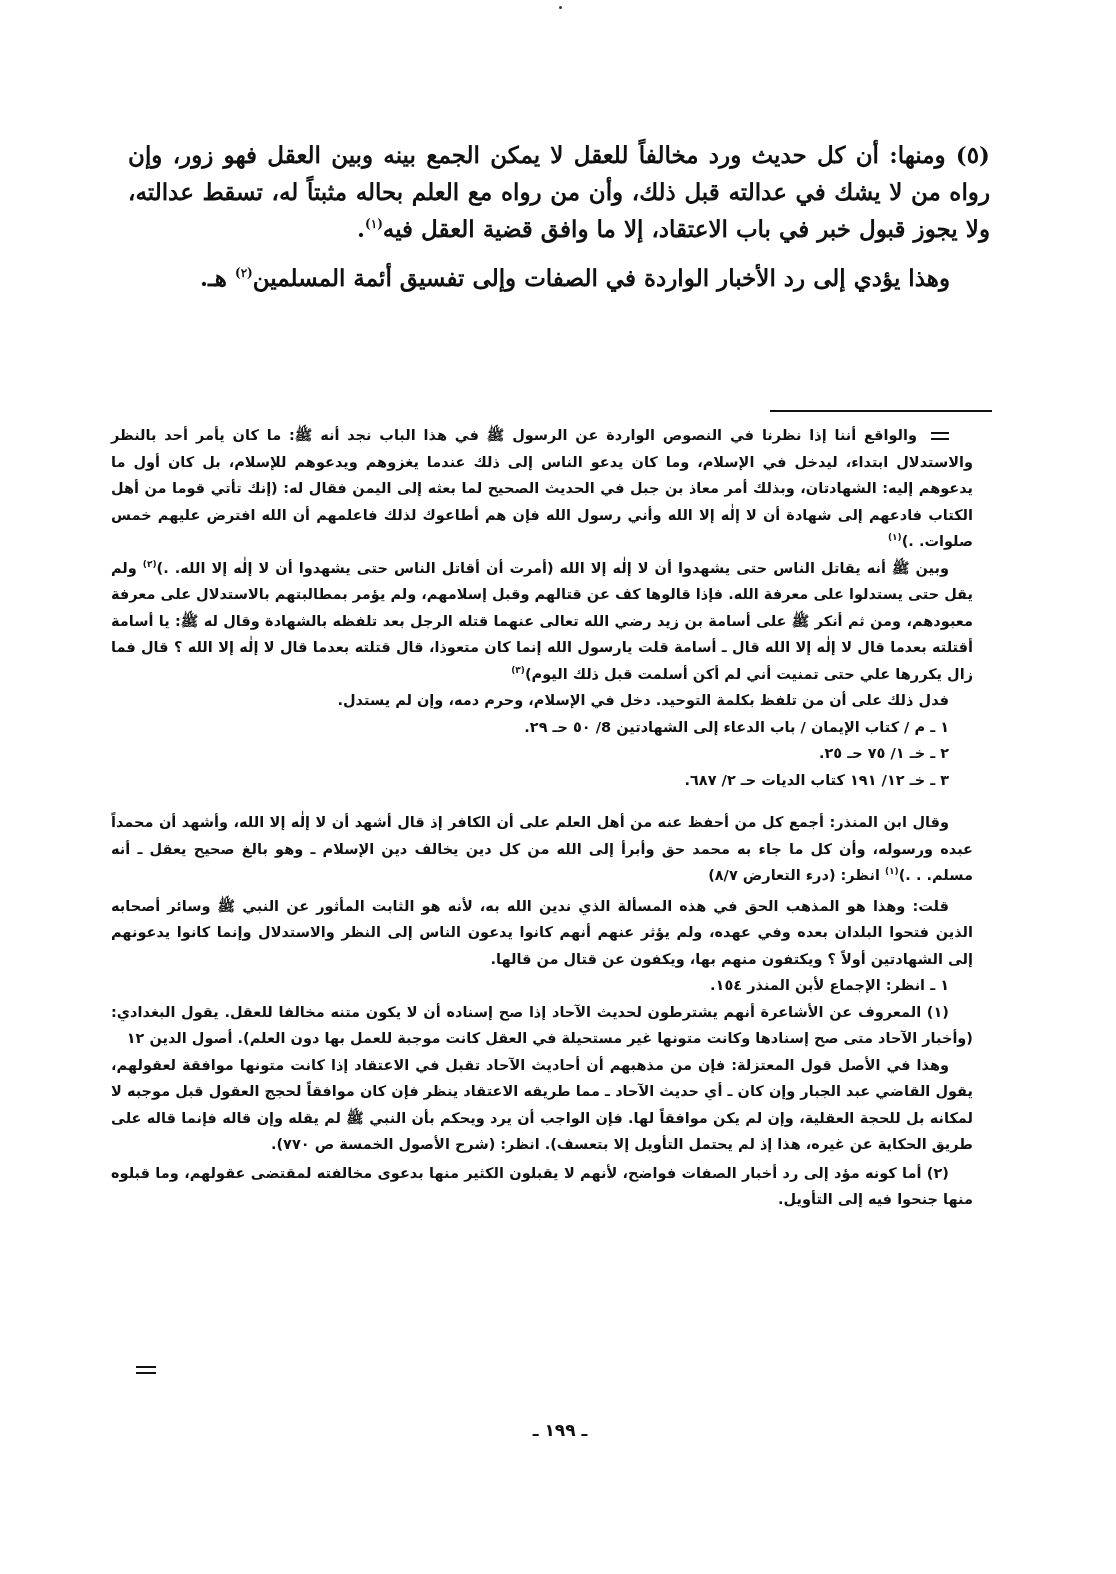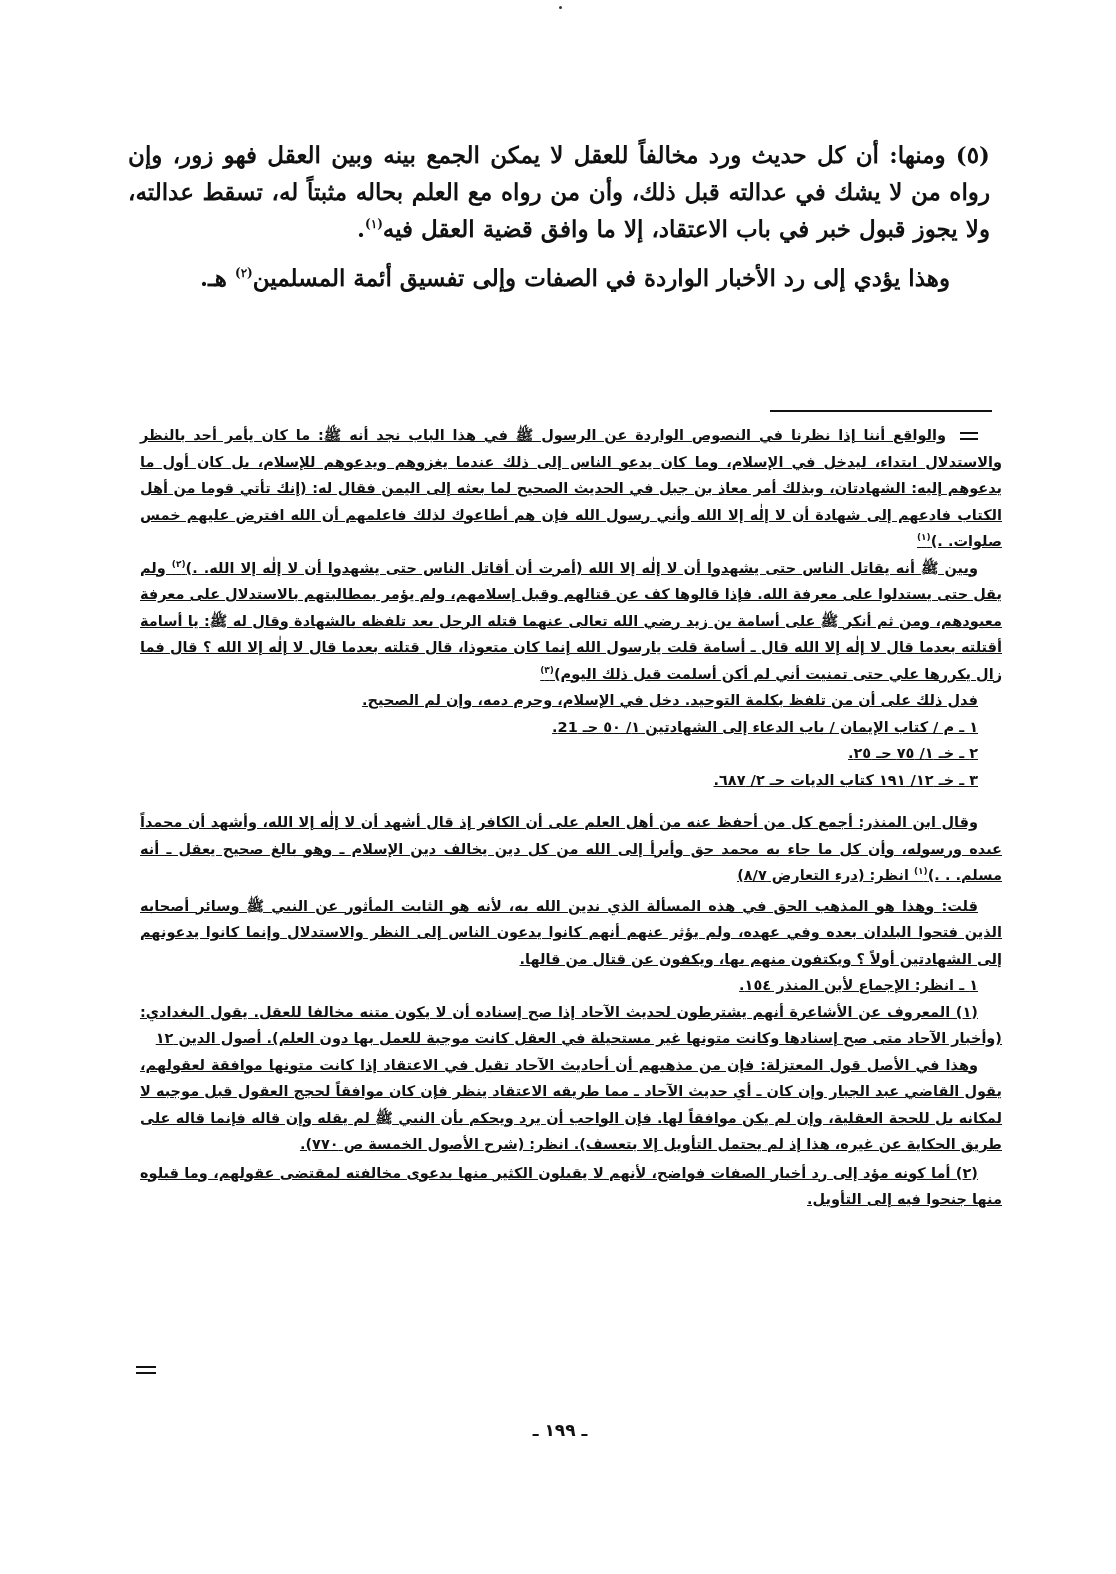--- a/index.html
+++ b/index.html
@@ -10,23 +10,23 @@
       position: absolute; left: 128px; top: 136px; width: 862px;
       font-family: "DejaVu Serif", serif; font-weight: bold; font-size: 23px;
       line-height: 37px; text-align: justify; text-align-last: right;
     }
     .main p { margin: 0; }
     .main p.sep { margin-top: 12px; text-indent: 40px; }
     .divider {
       position: absolute; left: 770px; top: 410px; width: 222px; height: 2px; background: #111;
     }
     .notes {
-      position: absolute; left: 140px; top: 408px; width: 862px;
+      position: absolute; left: 111px; top: 408px; width: 862px;
       font-family: "DejaVu Sans", sans-serif; font-weight: bold; font-size: 14.5px;
-      line-height: 26.5px; text-align: justify; text-align-last: right; text-decoration: underline;
+      line-height: 26.5px; text-align: justify; text-align-last: right;
     }
     .notes p { margin: 0; }
     .notes p.ind { text-indent: 24px; }
     .notes p.ref { padding-right: 24px; text-align: right; }
     .notes sup { font-size: 9px; line-height: 0; }
     .main sup { font-size: 12px; line-height: 0; }
     .eq { display: inline-block; width: 18px; height: 8px; border-top: 2px solid #111; border-bottom: 2px solid #111; margin-left: 14px; vertical-align: middle; box-sizing: border-box; }
     .eq-bottom { position: absolute; left: 136px; top: 1366px; width: 20px; height: 8px; border-top: 2px solid #111; border-bottom: 2px solid #111; box-sizing: border-box; }
     .page-number {
       position: absolute; left: 480px; top: 1420px; width: 160px; text-align: center;
@@ -43,22 +43,22 @@
   <div class="main rtl">
     <p><span>(٥) ومنها: أن كل حديث ورد مخالفاً للعقل لا يمكن الجمع بينه وبين العقل فهو زور، وإن رواه من لا يشك في عدالته قبل ذلك، وأن من رواه مع العلم بحاله مثبتاً له، تسقط عدالته، ولا يجوز قبول خبر في باب الاعتقاد، إلا ما وافق قضية العقل فيه</span><sup>(١)</sup><span>.</span></p>
     <p class="sep"><span>وهذا يؤدي إلى رد الأخبار الواردة في الصفات وإلى تفسيق أئمة المسلمين</span><sup>(٢)</sup><span> هـ.</span></p>
   </div>
 
   <div class="divider"></div>
 
   <div class="notes rtl" style="top:422px;">
     <p class="ind"><span class="eq"></span><span>والواقع أننا إذا نظرنا في النصوص الواردة عن الرسول ﷺ في هذا الباب نجد أنه ﷺ: ما كان يأمر أحد بالنظر والاستدلال ابتداء، ليدخل في الإسلام، وما كان يدعو الناس إلى ذلك عندما يغزوهم ويدعوهم للإسلام، بل كان أول ما يدعوهم إليه: الشهادتان، وبذلك أمر معاذ بن جبل في الحديث الصحيح لما بعثه إلى اليمن فقال له: (إنك تأتي قوما من أهل الكتاب فادعهم إلى شهادة أن لا إلٰه إلا الله وأني رسول الله فإن هم أطاعوك لذلك فاعلمهم أن الله افترض عليهم خمس صلوات. .)</span><sup>(١)</sup></p>
     <p class="ind"><span>وبين ﷺ أنه يقاتل الناس حتى يشهدوا أن لا إلٰه إلا الله (أمرت أن أقاتل الناس حتى يشهدوا أن لا إلٰه إلا الله. .)</span><sup>(٢)</sup><span> ولم يقل حتى يستدلوا على معرفة الله. فإذا قالوها كف عن قتالهم وقبل إسلامهم، ولم يؤمر بمطالبتهم بالاستدلال على معرفة معبودهم، ومن ثم أنكر ﷺ على أسامة بن زيد رضي الله تعالى عنهما قتله الرجل بعد تلفظه بالشهادة وقال له ﷺ: يا أسامة أقتلته بعدما قال لا إلٰه إلا الله قال ـ أسامة قلت يارسول الله إنما كان متعوذا، قال قتلته بعدما قال لا إلٰه إلا الله ؟ قال فما زال يكررها علي حتى تمنيت أني لم أكن أسلمت قبل ذلك اليوم)</span><sup>(٣)</sup></p>
-    <p class="ind">فدل ذلك على أن من تلفظ بكلمة التوحيد. دخل في الإسلام، وحرم دمه، وإن لم الصحيح.</p>
-    <p class="ref">١ ـ م / كتاب الإيمان / باب الدعاء إلى الشهادتين ١/ ٥٠ حـ 21.</p>
+    <p class="ind">فدل ذلك على أن من تلفظ بكلمة التوحيد. دخل في الإسلام، وحرم دمه، وإن لم يستدل.</p>
+    <p class="ref">١ ـ م / كتاب الإيمان / باب الدعاء إلى الشهادتين 8/ ٥٠ حـ ٢٩.</p>
     <p class="ref">٢ ـ خـ ١/ ٧٥ حـ ٢٥.</p>
     <p class="ref">٣ ـ خـ ١٢/ ١٩١ كتاب الديات حـ ٢/ ٦٨٧.</p>
     <p class="ind" style="margin-top:16px;"><span>وقال ابن المنذر: أجمع كل من أحفظ عنه من أهل العلم على أن الكافر إذ قال أشهد أن لا إلٰه إلا الله، وأشهد أن محمداً عبده ورسوله، وأن كل ما جاء به محمد حق وأبرأ إلى الله من كل دين يخالف دين الإسلام ـ وهو بالغ صحيح يعقل ـ أنه مسلم. . .)</span><sup>(١)</sup><span> انظر: (درء التعارض ٨/٧)</span></p>
     <p class="ind" style="margin-top:4px;"><span>قلت:</span><span> وهذا هو المذهب الحق في هذه المسألة الذي ندين الله به، لأنه هو الثابت المأثور عن النبي ﷺ وسائر أصحابه الذين فتحوا البلدان بعده وفي عهده، ولم يؤثر عنهم أنهم كانوا يدعون الناس إلى النظر والاستدلال وإنما كانوا يدعونهم إلى الشهادتين أولاً ؟ ويكتفون منهم بها، ويكفون عن قتال من قالها.</span></p>
     <p class="ref">١ ـ انظر: الإجماع لأبن المنذر ١٥٤.</p>
     <p class="ind">(١) المعروف عن الأشاعرة أنهم يشترطون لحديث الآحاد إذا صح إسناده أن لا يكون متنه مخالفا للعقل. يقول البغدادي: (وأخبار الآحاد متى صح إسنادها وكانت متونها غير مستحيلة في العقل كانت موجبة للعمل بها دون العلم). أصول الدين ١٢</p>
     <p class="ind">وهذا في الأصل قول المعتزلة: فإن من مذهبهم أن أحاديث الآحاد تقبل في الاعتقاد إذا كانت متونها موافقة لعقولهم، يقول القاضي عبد الجبار وإن كان ـ أي حديث الآحاد ـ مما طريقه الاعتقاد ينظر فإن كان موافقاً لحجج العقول قبل موجبه لا لمكانه بل للحجة العقلية، وإن لم يكن موافقاً لها. فإن الواجب أن يرد ويحكم بأن النبي ﷺ لم يقله وإن قاله فإنما قاله على طريق الحكاية عن غيره، هذا إذ لم يحتمل التأويل إلا بتعسف). انظر: (شرح الأصول الخمسة ص ٧٧٠).</p>
     <p class="ind" style="margin-top:2px;">(٢) أما كونه مؤد إلى رد أخبار الصفات فواضح، لأنهم لا يقبلون الكثير منها بدعوى مخالفته لمقتضى عقولهم، وما قبلوه منها جنحوا فيه إلى التأويل.</p>
   </div>
 

